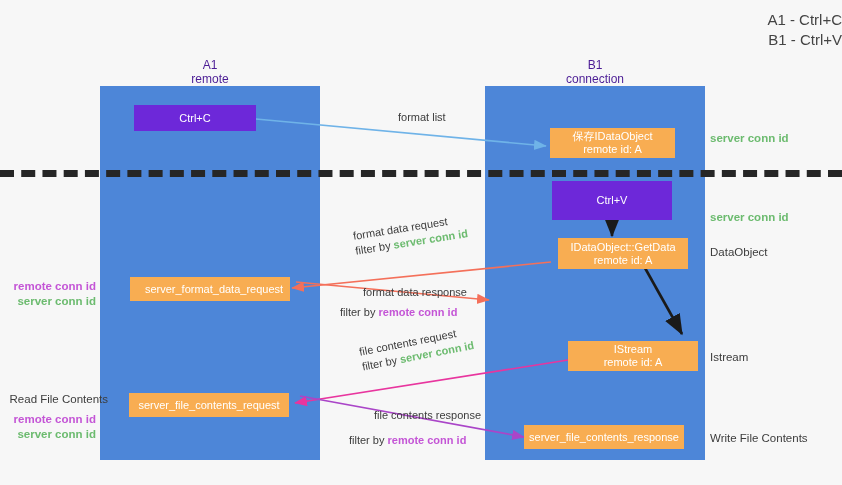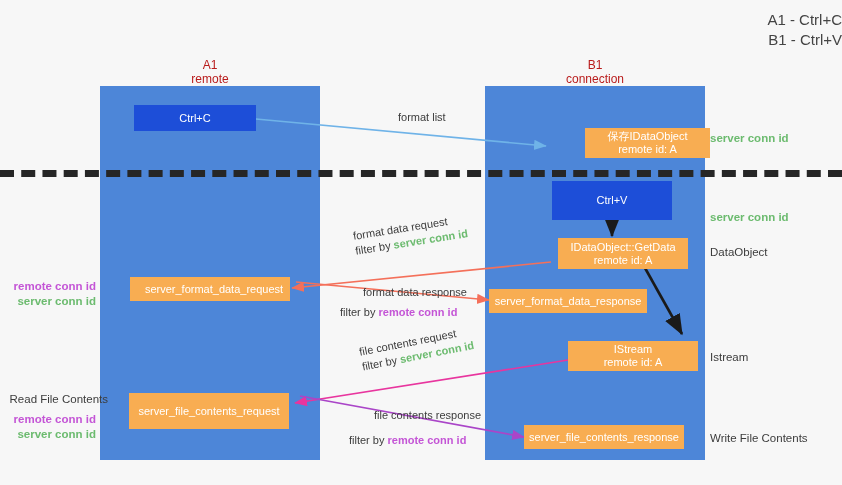--- a/index.html
+++ b/index.html
@@ -31,21 +31,21 @@
     font-size: 15px;
     line-height: 20px;
     color: #444;
   }
 
   
   .lane-header {
     text-align: center;
     font-size: 12px;
     line-height: 14px;
-    color: #b91c1c;
+    color: #4c1d95;
   }
   #lane-a-header { left: 100px; top: 58px; width: 220px; }
   #lane-b-header { left: 485px; top: 58px; width: 220px; }
 
   
   .lane {
     background: #4d86d8;
   }
   #lane-a { left: 100px; top: 86px; width: 220px; height: 374px; }
   #lane-b { left: 485px; top: 86px; width: 220px; height: 374px; }
@@ -63,21 +63,21 @@
     display: flex;
     flex-direction: column;
     align-items: center;
     justify-content: center;
     text-align: center;
     color: #ffffff;
     font-size: 11px;
     line-height: 13px;
     padding: 3px 6px;
   }
-  .node.green { background: #1d4ed8; }
+  .node.green { background: #6d28d9; }
   .node.orange { background: #f8ad52; }
   .node .l2 { font-size: 11px; }
 
   
   .ann { font-size: 11.5px; line-height: 15px; }
   .ann.right { text-align: left; }
   .ann.left { text-align: right; }
   .green-txt { color: #6cbb6f; font-weight: bold; }
   .purple-txt { color: #c455d6; font-weight: bold; }
   .plain-txt { color: #3c3c3c; }
@@ -161,48 +161,45 @@
 
     <line x1="300" y1="396" x2="524" y2="437" stroke="#aa45c8" stroke-width="1.6" marker-end="url(#ah-purple)"></line>
   </svg>
 
   <div id="divider" class="abs"></div>
 
   <div class="abs node green" style="left:134px; top:105px; width:122px; height:26px;">
     <div>Ctrl+C</div>
   </div>
 
-  <div class="abs node orange" style="left:550px; top:128px; width:125px; height:30px;margin-left:35px;">
+  <div class="abs node orange" style="left:550px; top:128px; width:125px; height:30px;">
     <div>保存IDataObject</div>
     <div class="l2">remote id: A</div>
   </div>
 
   <div class="abs node green" style="left:552px; top:181px; width:120px; height:39px;">
     <div>Ctrl+V</div>
   </div>
 
   <div class="abs node orange" style="left:550px; top:238px; width:130px; height:31px;margin-left:8px;">
     <div>IDataObject::GetData</div>
     <div class="l2">remote id: A</div>
   </div>
 
   <div class="abs node orange" style="left:130px; top:277px; width:160px; height:24px;padding-left:14px;">
     <div>server_format_data_request</div>
   </div>
 
-  <div class="abs node orange" style="left:489px; top:289px; width:158px; height:24px;">
-    <div>server_format_data_response</div>
-  </div>
 
   <div class="abs node orange" style="left:568px; top:341px; width:130px; height:30px;">
     <div>IStream</div>
     <div class="l2">remote id: A</div>
   </div>
 
-  <div class="abs node orange" style="left:129px; top:393px; width:160px; height:36px;">
+  <div class="abs node orange" style="left:129px; top:393px; width:160px; height:24px;">
     <div>server_file_contents_request</div>
   </div>
 
   <div class="abs node orange" style="left:524px; top:425px; width:160px; height:24px;">
     <div>server_file_contents_response</div>
   </div>
 
   <div class="abs edge-label" style="left:375px; top:110px;margin-left:23px;">
     <span>format list</span>
   </div>

